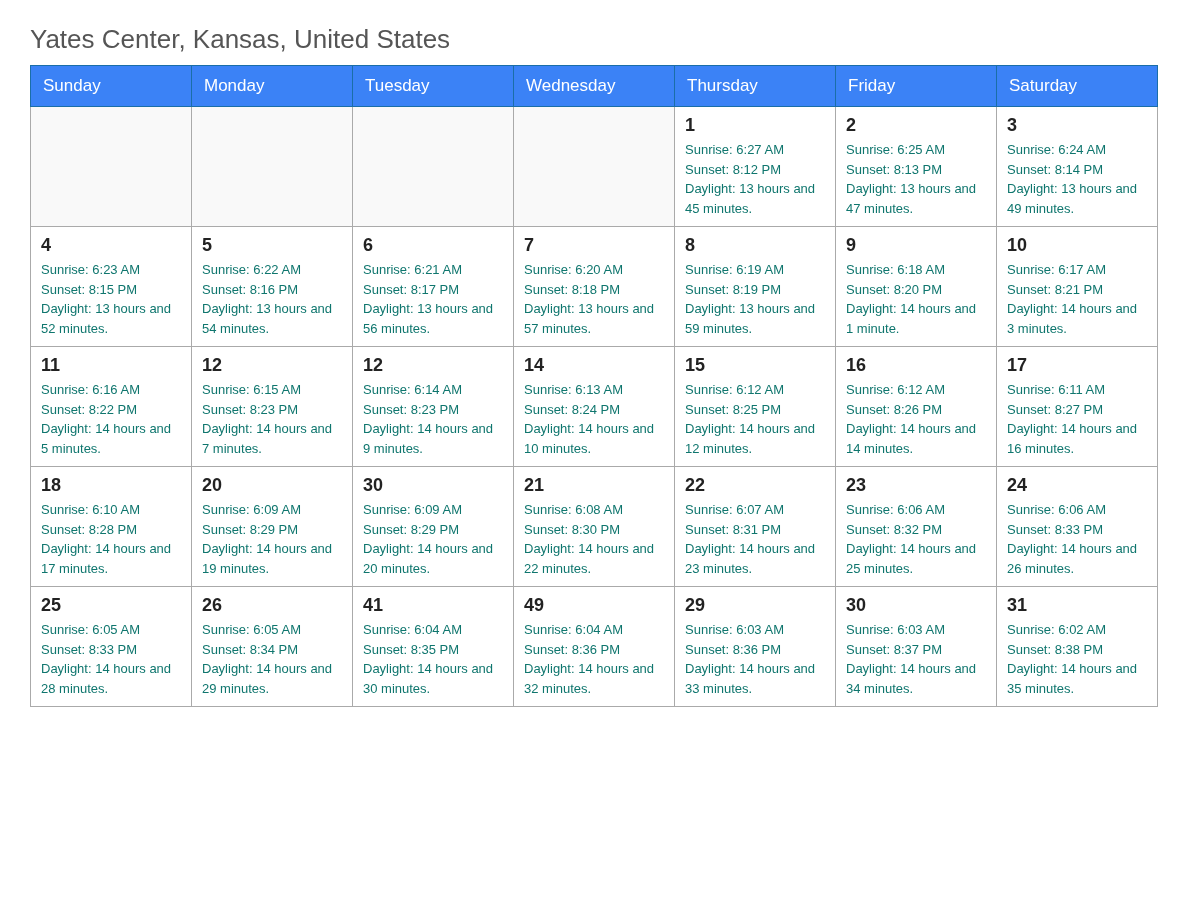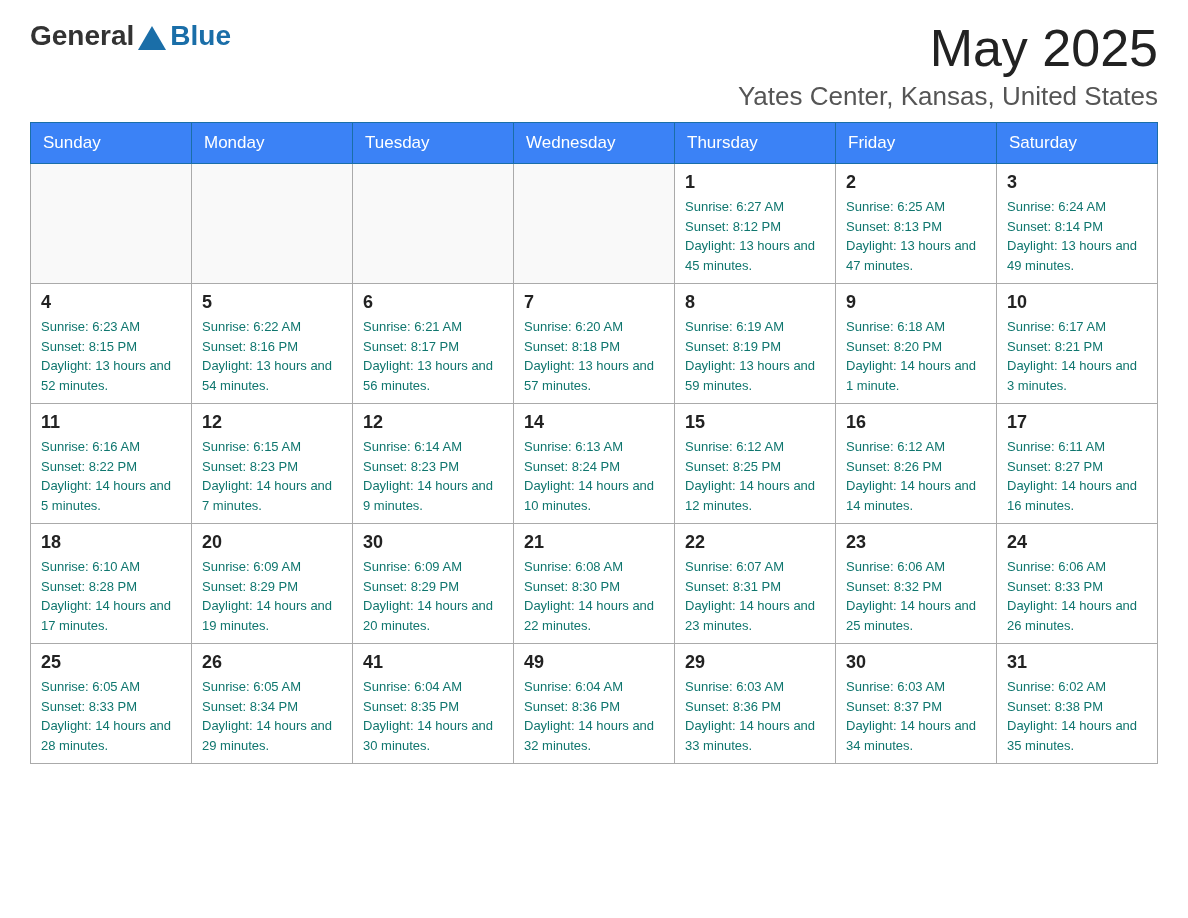--- a/index.html
+++ b/index.html
@@ -97,29 +97,21 @@
       background: #f9f9f9;
     }
     tbody tr td {
       background: #fff;
     }
   </style>
 </head>
 <body>
 
 <div class="header">
-  <div class="logo">
-    <div class="logo-text">
-      <span class="logo-general">General</span>
-      <div class="logo-triangle"></div>
-      <span class="logo-blue">Blue</span>
-    </div>
-  </div>
   <div class="title-block">
-    <div class="month-title">May 2025</div>
     <div class="location-title">Yates Center, Kansas, United States</div>
   </div>
 </div>
 
 <table class="calendar">
   <thead>
     <tr>
     <th>Sunday</th>
         <th>Monday</th>
         <th>Tuesday</th>

